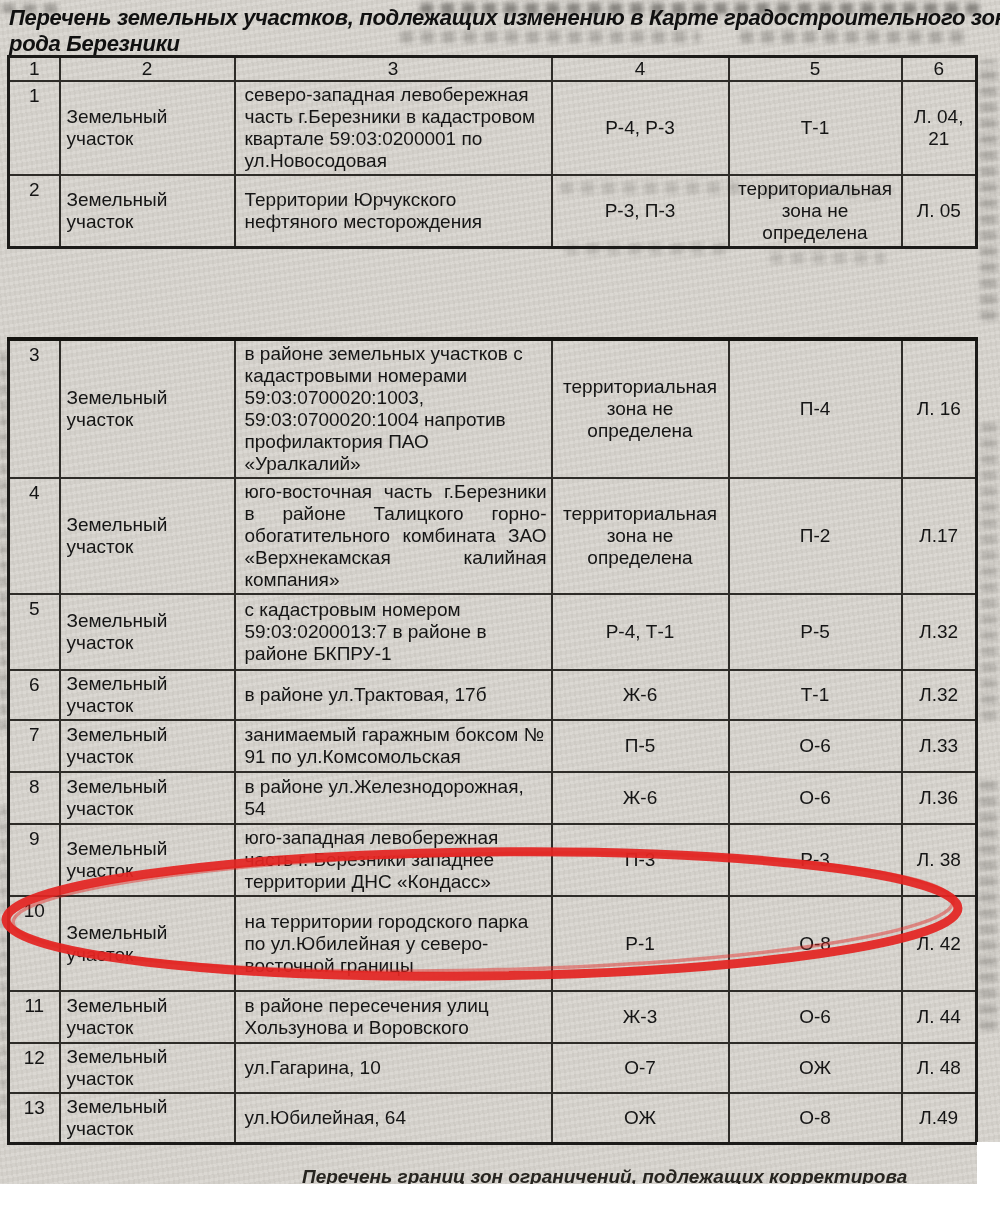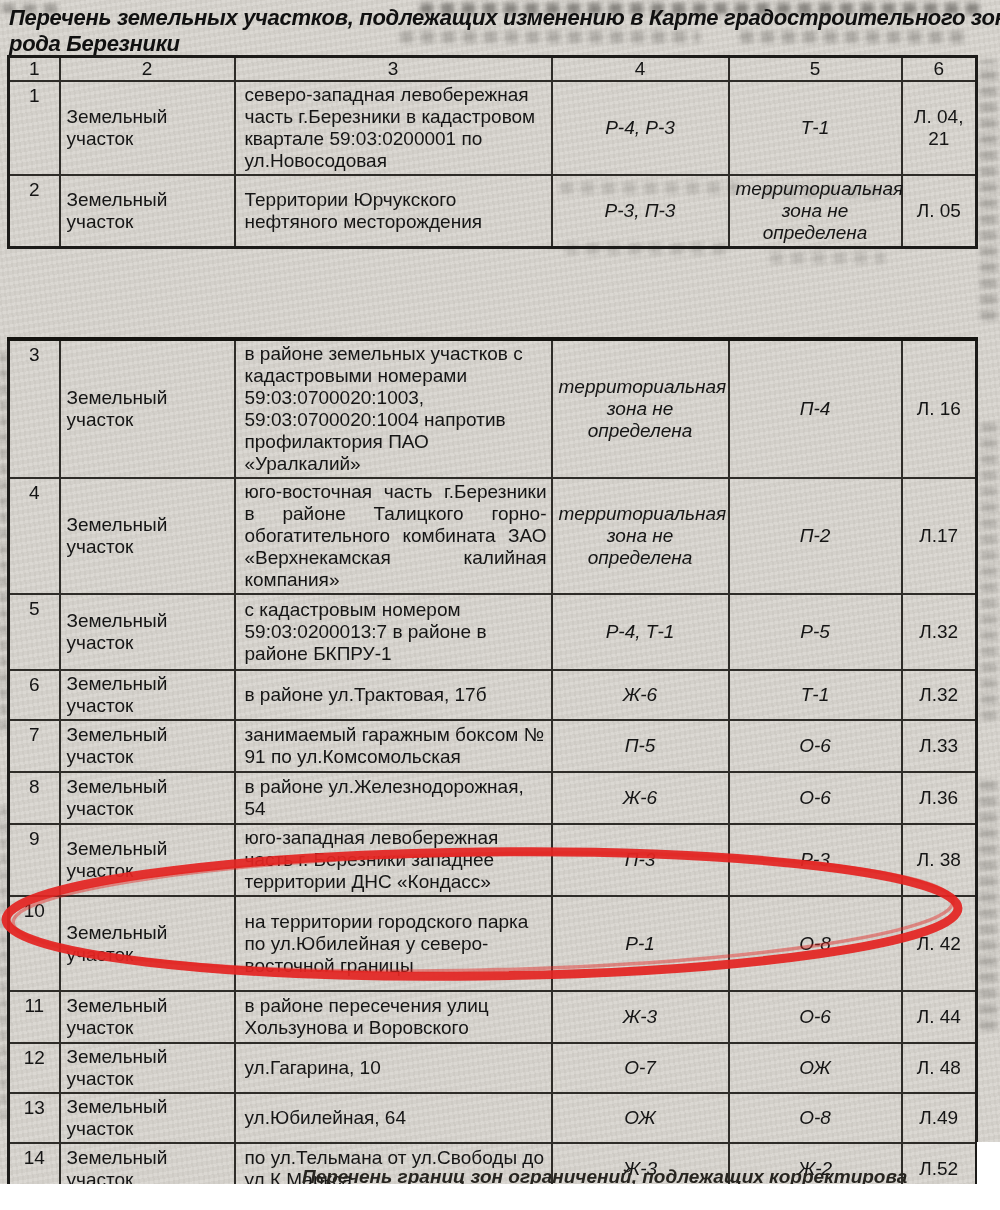--- a/index.html
+++ b/index.html
@@ -37,21 +37,21 @@
   .tbl2{border-top:4px solid #14130f;}
   .tbl th{
     font-weight:400;font-size:19px;line-height:23px;text-align:center;
     vertical-align:middle;padding:2px 4px;
   }
   .tbl td{font-size:19px;line-height:22px;padding:2px 6px;}
   td.num{vertical-align:top;text-align:center;padding-top:3px;}
   td.name{vertical-align:middle;}
   td.addr{vertical-align:middle;text-align:left;padding-left:9px;padding-right:4px;}
   td.just{text-align:justify;}
-  td.zone{vertical-align:middle;text-align:center;font-style:italic;}
+  td.zone{vertical-align:middle;text-align:center;}
   td.note{vertical-align:middle;text-align:center;padding:2px 3px;}
   tr.hdr{height:80px;} tr.nums{height:24px;} tr.nums td{text-align:center;vertical-align:middle;padding:0;}
   tr.r1{height:88px;} tr.r2{height:62px;}
   tr.r3{height:113px;} tr.r4{height:111px;} tr.r5{height:76px;} tr.r6{height:43px;}
   tr.r7{height:52px;} tr.r8{height:52px;} tr.r9{height:63px;} tr.r10{height:95px;}
   tr.r11{height:52px;} tr.r12{height:50px;} tr.r13{height:42px;} tr.r14{height:53px;}
   .oval-svg{position:absolute;left:0;top:0;z-index:8;pointer-events:none;}
   .footer-line{
     position:absolute;left:302px;top:1166px;z-index:5;
     font-style:italic;font-weight:700;font-size:19px;color:#26241f;
@@ -209,28 +209,20 @@
     <td class="note">Л. 48</td>
   </tr>
   <tr class="r13">
     <td class="num">13</td>
     <td class="name">Земельный участок</td>
     <td class="addr">ул.Юбилейная, 64</td>
     <td class="zone">ОЖ</td>
     <td class="zone">О-8</td>
     <td class="note">Л.49</td>
   </tr>
-  <tr class="r14">
-    <td class="num">14</td>
-    <td class="name">Земельный участок</td>
-    <td class="addr">по ул.Тельмана от ул.Свободы до ул.К.Маркса</td>
-    <td class="zone">Ж-3</td>
-    <td class="zone">Ж-2</td>
-    <td class="note">Л.52</td>
-  </tr>
 </tbody>
   </table>
 
 <svg class="oval-svg" width="1000" height="1210" viewBox="0 0 1000 1210">
   <ellipse cx="482" cy="914" rx="476" ry="62" fill="none" stroke="#e32522" stroke-width="9" stroke-linecap="round" transform="rotate(-0.7 482 914)" opacity="0.93"></ellipse>
   <ellipse cx="483" cy="912" rx="470" ry="58" fill="none" stroke="#e32522" stroke-width="3.5" transform="rotate(-1.3 483 912)" opacity="0.45"></ellipse>
 </svg>
 
 <div class="footer-line">Перечень границ зон ограничений, подлежащих корректирова</div>
 

